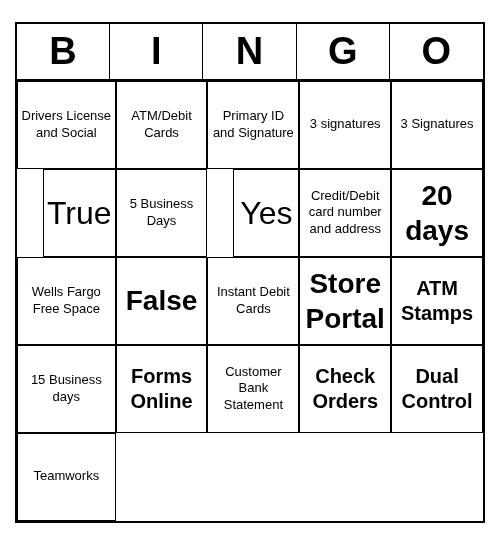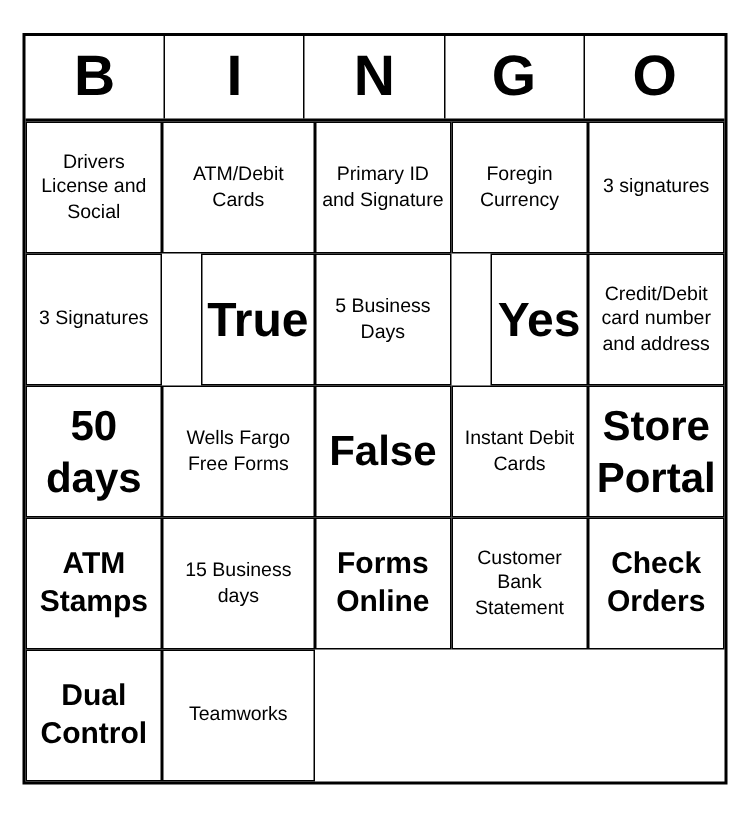--- a/index.html
+++ b/index.html
@@ -51,48 +51,47 @@
     .bingo-cell.large-text {
       font-size: 28px;
       font-weight: bold;
     }
     .bingo-cell.medium-text {
       font-size: 20px;
       font-weight: bold;
     }
     .bingo-cell.xl-text {
       font-size: 32px;
-      font-weight: bold;
+      font-weight: normal;
       margin-left: 26px;
     }
   </style>
 </head>
 <body>
 
 <div class="bingo-card">
   <div class="bingo-header">
   <div class="bingo-header-cell">B</div>
       <div class="bingo-header-cell">I</div>
       <div class="bingo-header-cell">N</div>
       <div class="bingo-header-cell">G</div>
       <div class="bingo-header-cell">O</div>
     </div>
   <div class="bingo-grid">
   <div class="bingo-cell">Drivers License and Social</div>
       <div class="bingo-cell">ATM/Debit Cards</div>
       <div class="bingo-cell">Primary ID and Signature</div>
-      <div class="bingo-cell">Foregin Currency</div>
       <div class="bingo-cell">3 signatures</div>
       <div class="bingo-cell">3 Signatures</div>
       <div class="bingo-cell xl-text">True</div>
       <div class="bingo-cell">5 Business Days</div>
       <div class="bingo-cell xl-text">Yes</div>
       <div class="bingo-cell">Credit/Debit card number and address</div>
-      <div class="bingo-cell large-text">50 days</div>
-      <div class="bingo-cell">Wells Fargo Free Forms</div>
+      <div class="bingo-cell large-text">20 days</div>
+      <div class="bingo-cell">Wells Fargo Free Space</div>
       <div class="bingo-cell large-text">False</div>
       <div class="bingo-cell">Instant Debit Cards</div>
       <div class="bingo-cell large-text">Store Portal</div>
       <div class="bingo-cell medium-text">ATM Stamps</div>
       <div class="bingo-cell">15 Business days</div>
       <div class="bingo-cell medium-text">Forms Online</div>
       <div class="bingo-cell">Customer Bank Statement</div>
       <div class="bingo-cell medium-text">Check Orders</div>
       <div class="bingo-cell medium-text">Dual Control</div>
       <div class="bingo-cell">Teamworks</div>

